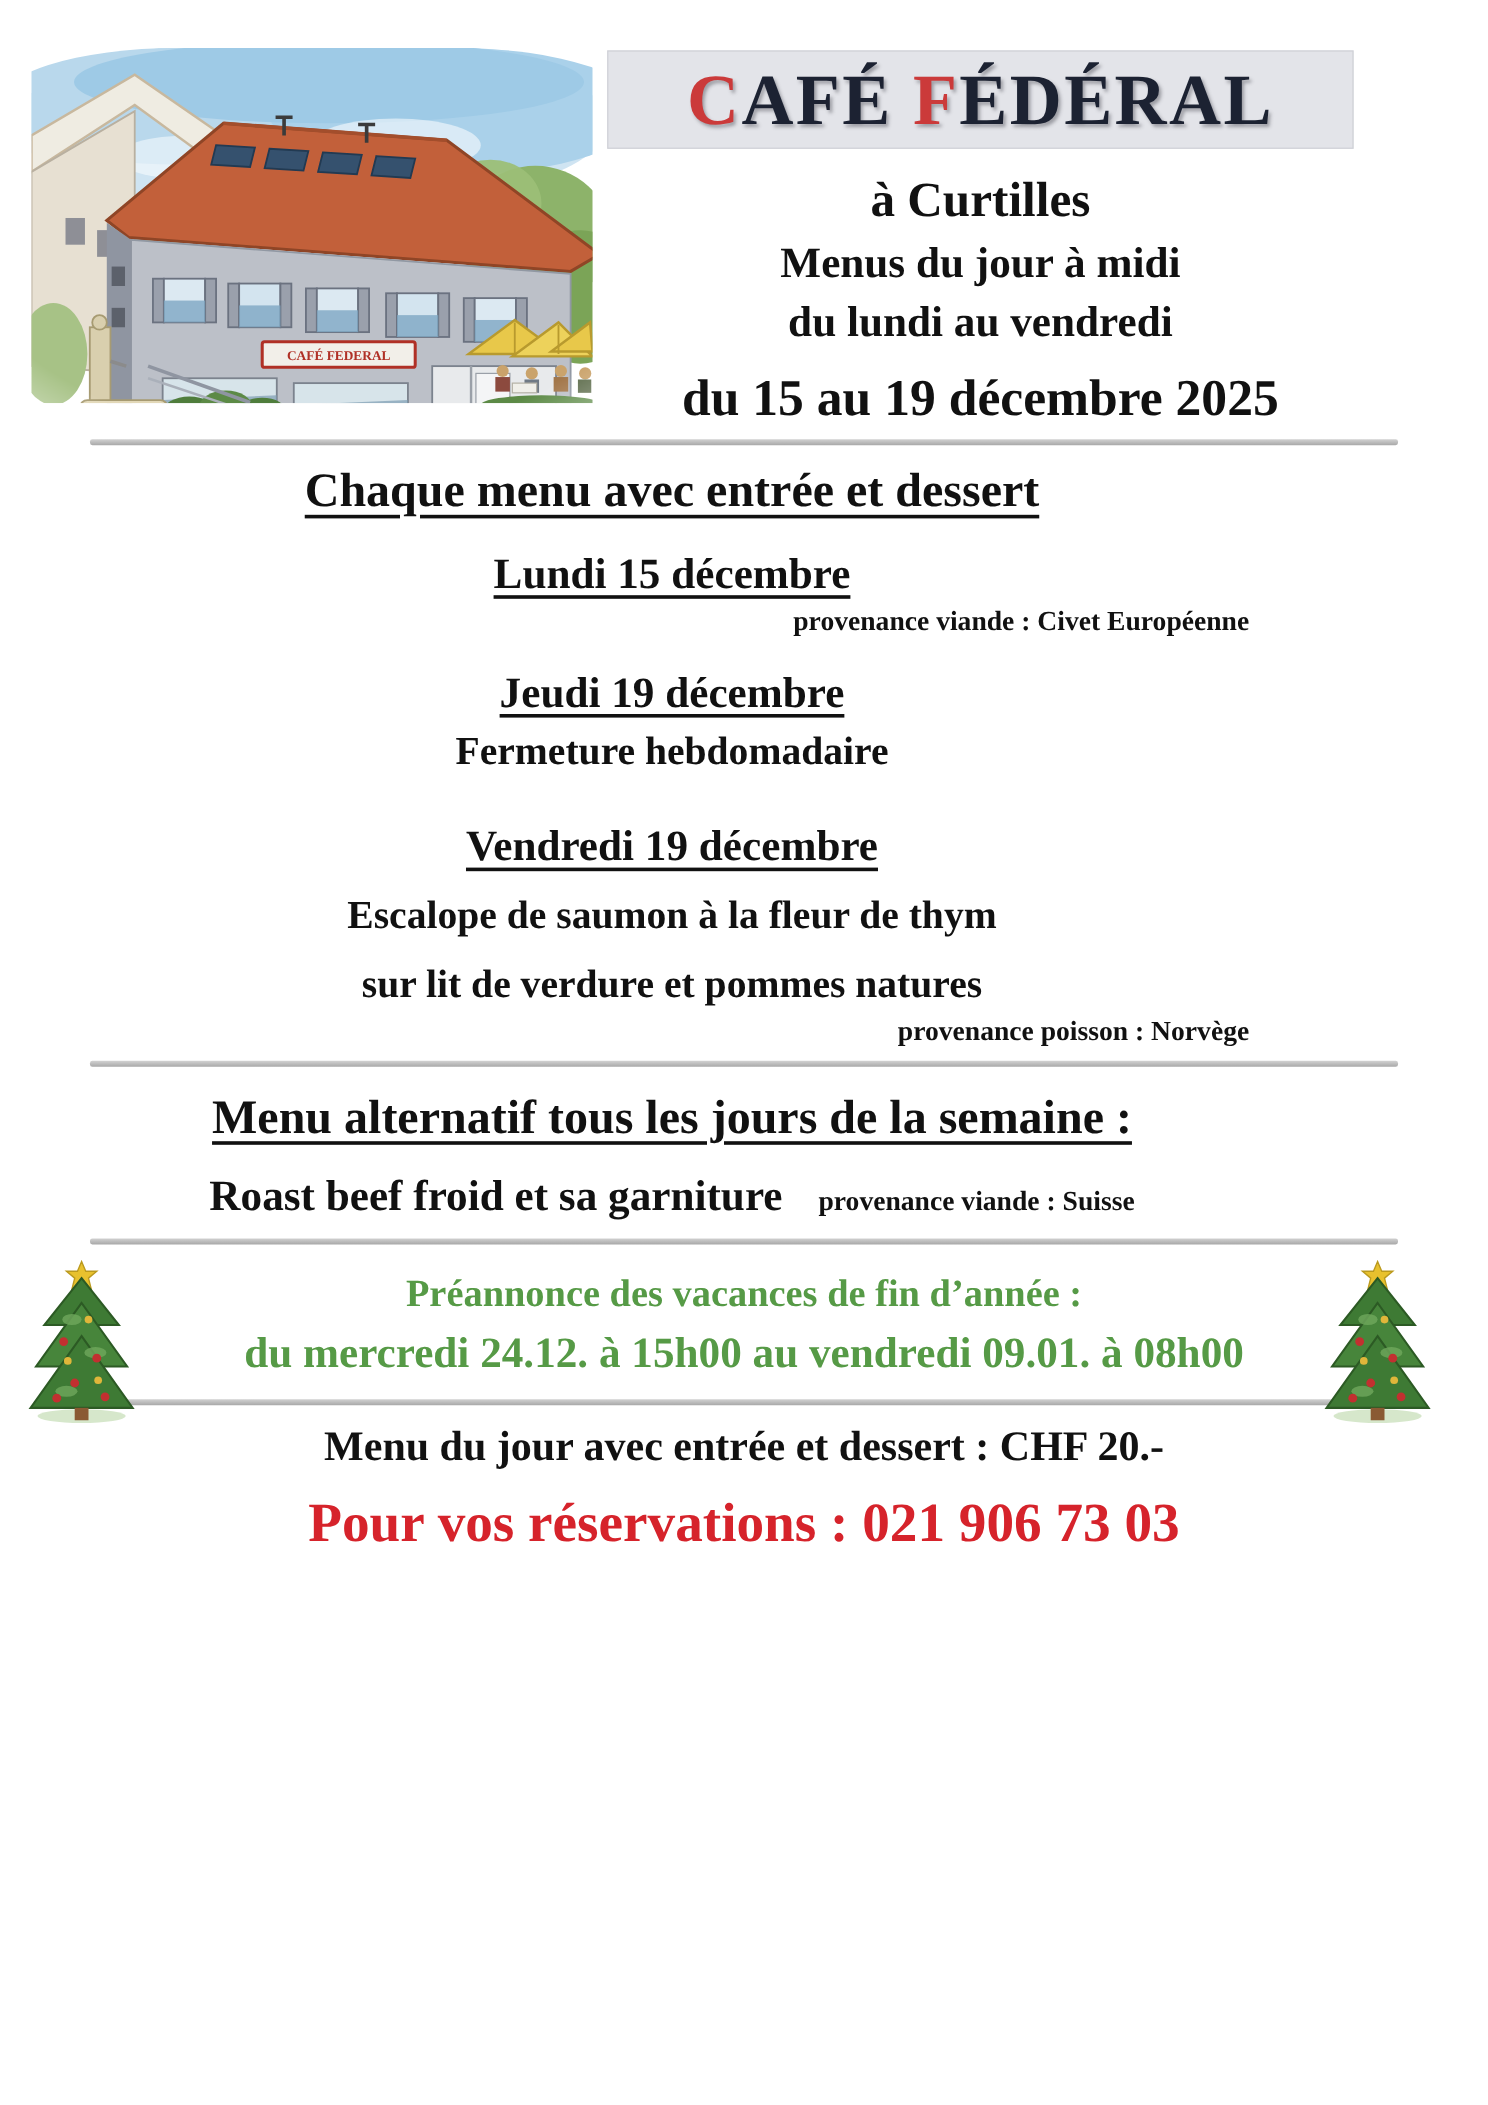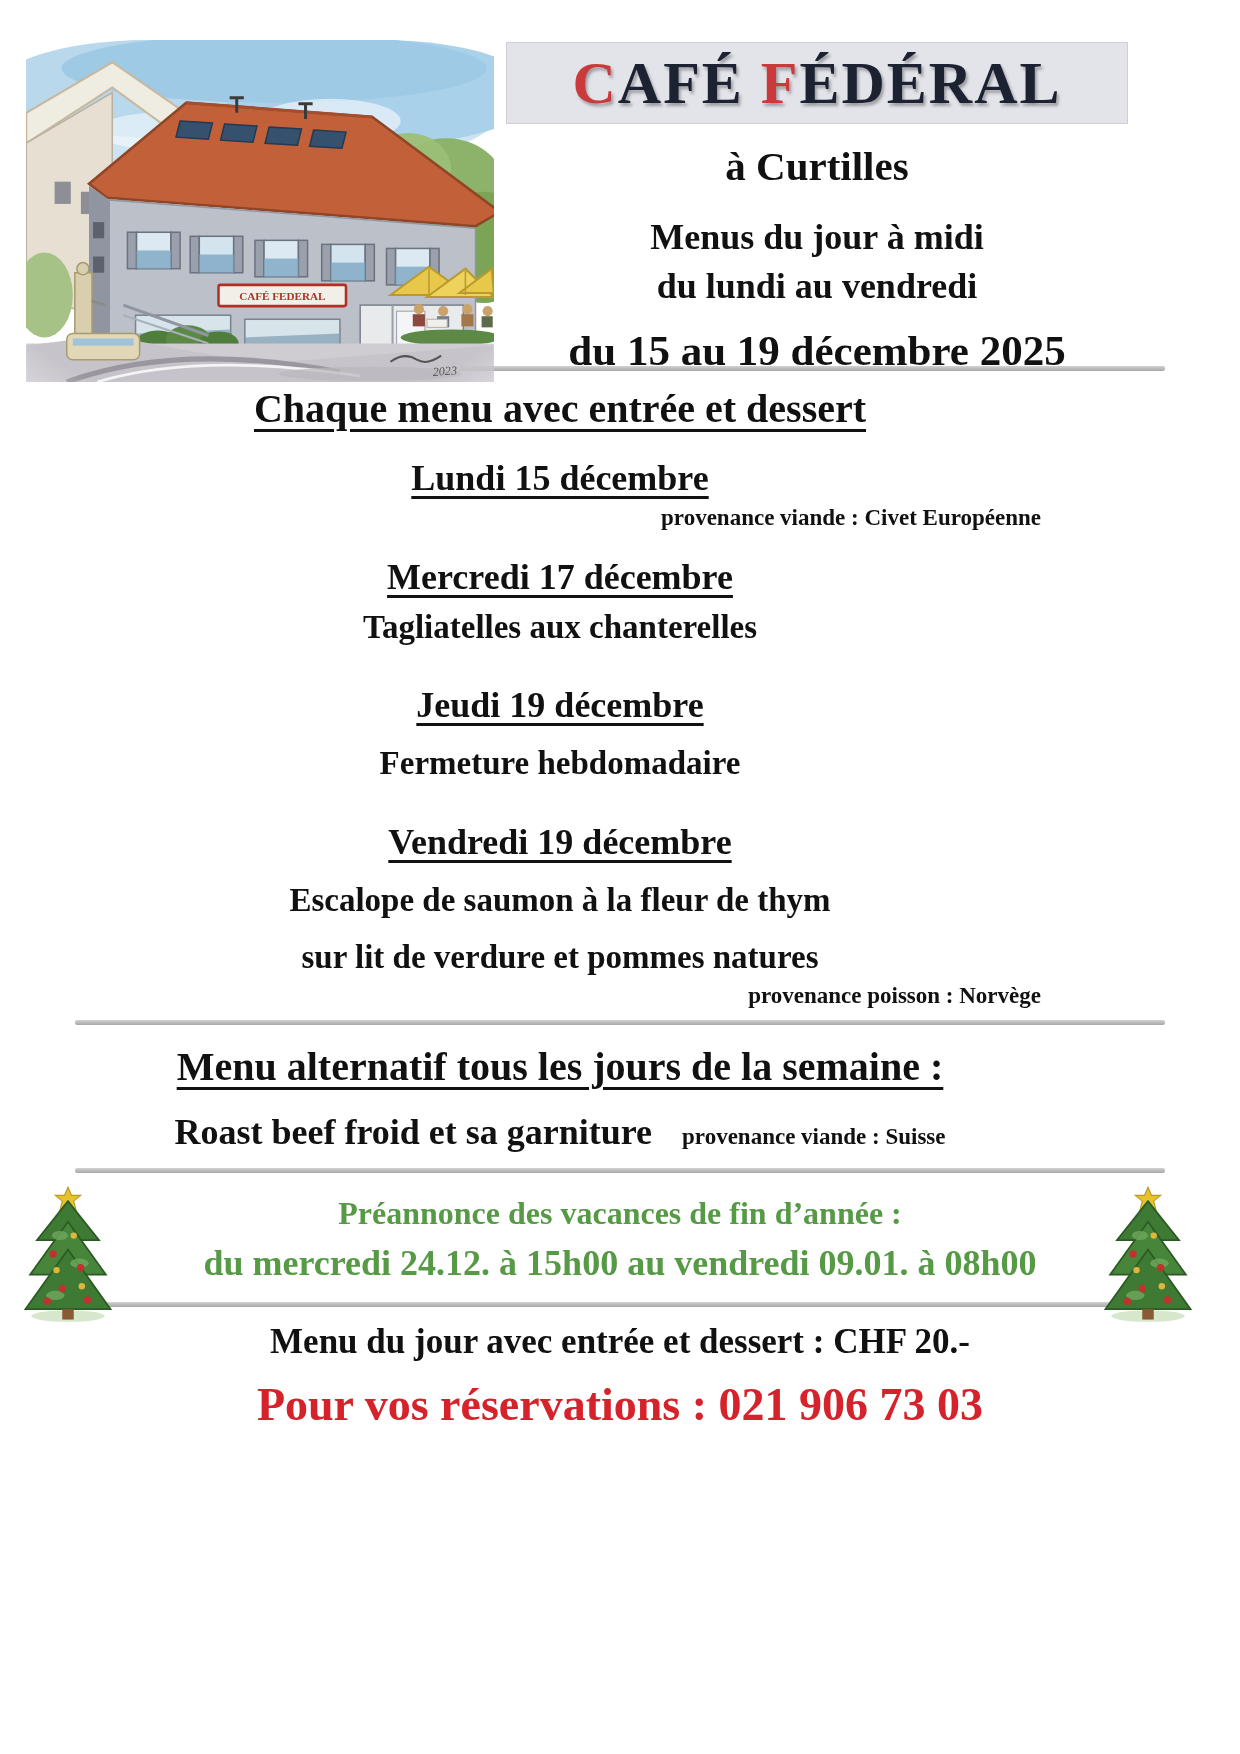--- a/index.html
+++ b/index.html
@@ -2,35 +2,35 @@
 <html style="--accent: #cb3a3a; --navy: #1c2232; --green: #569a46; --phone: #d6232b;"><head>
 <meta charset="utf-8">
 <style>
   html,body{margin:0;padding:0;}
   body{
     width:1240px;height:1754px;background:#ffffff;overflow:hidden;
     font-family:"Liberation Serif","DejaVu Serif",serif;color:#111;
   }
   
   .header{display:flex;padding:40px 0 0 26px;height:344px;box-sizing:border-box;}
-  .illustration-wrap{width:468px;height:342px;flex:none;
+  .illustration-wrap{width:468px;height:296px;flex:none;
     -webkit-mask-image:radial-gradient(ellipse 95% 95% at 50% 46%,#000 68%,transparent 100%);
     mask-image:radial-gradient(ellipse 95% 95% at 50% 46%,#000 68%,transparent 100%);}
   .header-right{flex:1;padding:2px 112px 0 12px;text-align:center;}
   .title-banner{
     height:80px;display:flex;align-items:center;justify-content:center;
     background:#e3e4e9;border:1px solid #cfd0d6;
     font-size:60px;font-weight:bold;letter-spacing:2px;
     text-shadow:2px 3px 3px rgba(70,70,80,.45);
     color:var(--navy,#1c2232);white-space:pre;
   }
   .title-banner .accent{color:var(--accent,#cb3a3a);}
   .location{font-size:41px;font-weight:bold;margin-top:20px;line-height:1.1;}
   .sub{font-size:36px;font-weight:bold;line-height:1.35;}
-  .sub.first{margin-top:24px;}
+  .sub.first{margin-top:6px;}
   .date-range{font-size:43px;font-weight:bold;margin-top:16px;}
   
   .sep{width:1090px;height:5px;margin:0 auto;border-radius:2px;
     background:linear-gradient(#d2d2d2,#a8a8a8);}
   .sep1{margin-top:22px;}
   .sep2{margin-top:10px;}
   .sep3{margin-top:14px;}
   .sep4{margin-top:16px;}
   
   .content{width:970px;margin-left:75px;text-align:center;}
@@ -196,27 +196,20 @@
 
 <div class="content">
   <div class="section-heading">Chaque menu avec entrée et dessert</div>
   <div>
   <div class="day-block">
     <div class="day-title">Lundi 15 décembre</div>
     <div class="prov">provenance viande : Civet Européenne</div>
   </div>
 
 
-  <div class="day-block">
-    <div class="day-title">Mercredi 17 décembre</div>
-    <div>
-          <div class="dish">Tagliatelles aux chanterelles</div>
-        </div>
-
-  </div>
 
   <div class="day-block">
     <div class="day-title">Jeudi 19 décembre</div>
     <div>
           <div class="dish">Fermeture hebdomadaire</div>
         </div>
 
   </div>
 
   <div class="day-block">

